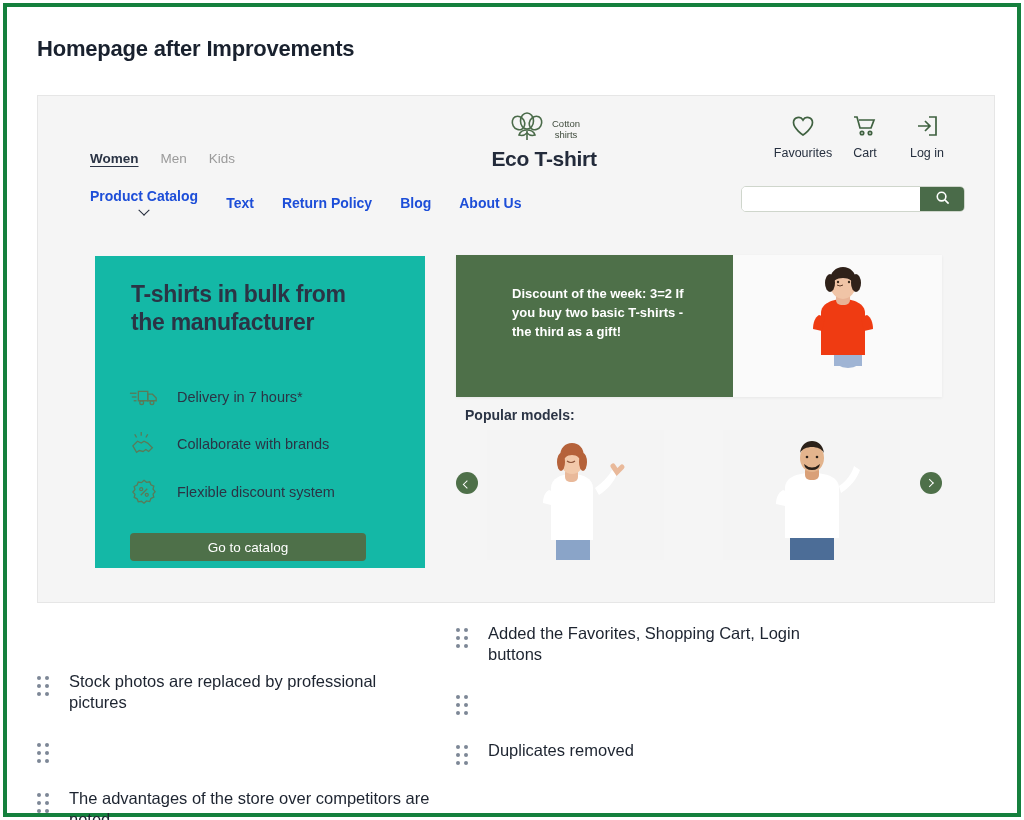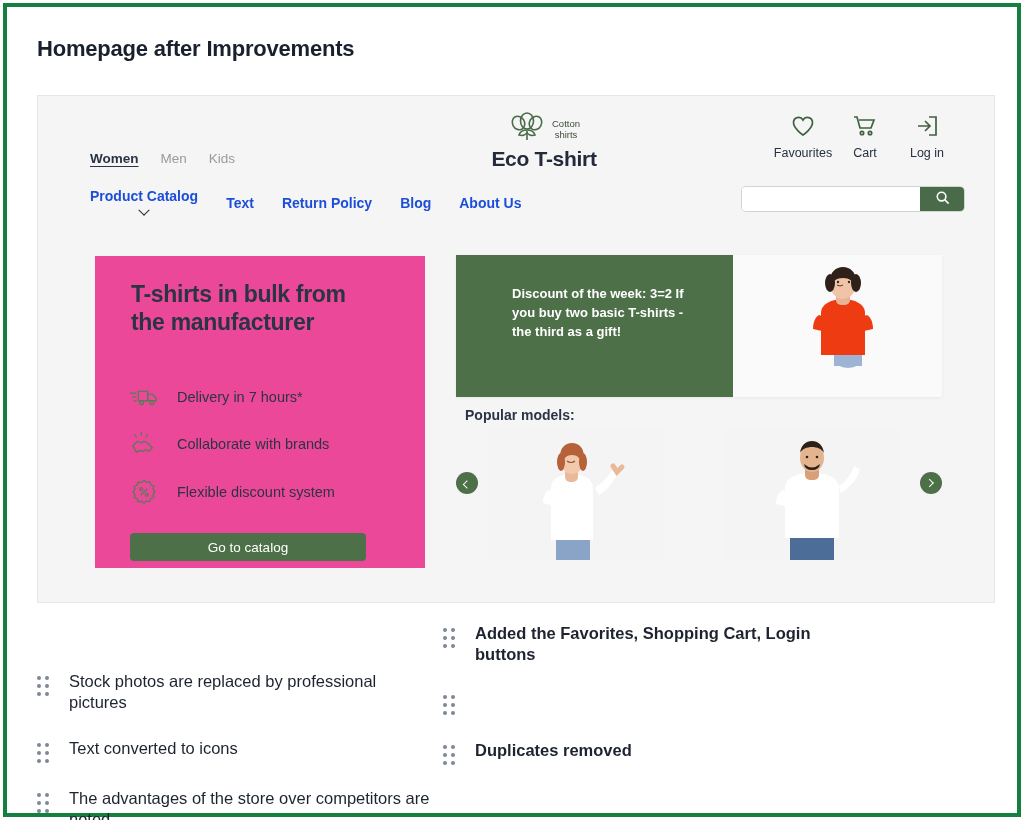--- a/index.html
+++ b/index.html
@@ -152,21 +152,21 @@
     align-items: center;
     justify-content: center;
     cursor: pointer;
   }
 
   
   .hero-left {
     position: absolute;
     left: 57px; top: 160px;
     width: 330px; height: 312px;
-    background: #ec4899;
+    background: #14b8a6;
   }
   .hero-h {
     position: absolute;
     left: 36px; top: 25px;
     width: 230px;
     font-size: 23px;
     font-weight: bold;
     line-height: 1.2;
     color: #2b3445;
     letter-spacing: -0.3px;
@@ -262,21 +262,21 @@
     width: 6px; height: 6px;
     border-top: 1.6px solid #fff;
     border-right: 1.6px solid #fff;
   }
   .arrow.left  i { transform: rotate(-135deg) translate(-1px,-1px); }
   .arrow.right i { transform: rotate(45deg) translate(-1px,1px); }
 
   
   .bullets { position: absolute; top: 616px; }
   .bullets.col-left  { left: 30px;  width: 400px; margin-top: 48px; }
-  .bullets.col-right { left: 436px; width: 400px; font-weight: bold; }
+  .bullets.col-right { left: 449px; width: 400px; }
   .bullet {
     display: flex;
     gap: 18px;
     margin-bottom: 24px;
     align-items: flex-start;
   }
   .dots {
     flex: none;
     width: 14px;
     padding-top: 5px;
@@ -509,21 +509,20 @@
     </div>
     <div class="bullet">
       <span class="dots">
           <span></span>
           <span></span>
           <span></span>
           <span></span>
           <span></span>
           <span></span>
         </span>
-      <span class="txt">Text converted to icons</span>
     </div>
     <div class="bullet">
       <span class="dots">
           <span></span>
           <span></span>
           <span></span>
           <span></span>
           <span></span>
           <span></span>
         </span>

